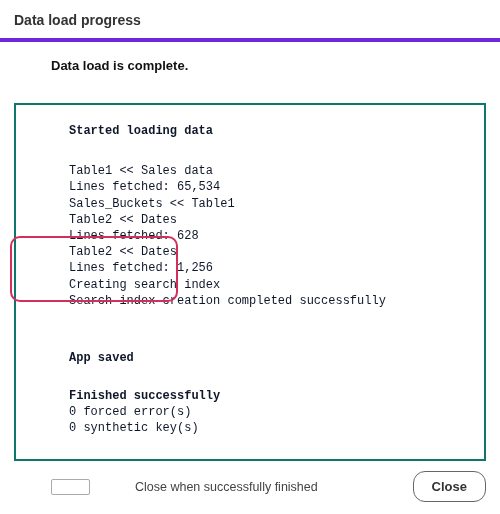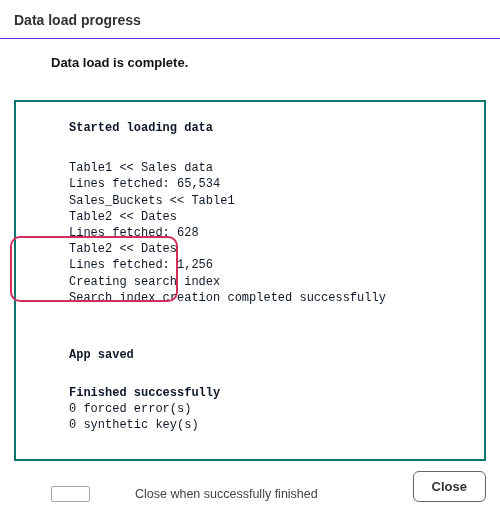--- a/index.html
+++ b/index.html
@@ -10,21 +10,21 @@
     font-family: Arial, Helvetica, sans-serif;
     font-size: 13px;
     color: #333;
     background: #fff;
     display: flex;
     flex-direction: column;
     position: relative;
   }
   .header {
     padding: 12px 14px 10px;
-    border-bottom: 1px solid #6d28d9;
+    border-bottom: 4px solid #6d28d9;
     font-weight: bold;
     color: #333;
     font-size: 14px;
   }
   .status-area {
     padding: 16px 14px 6px;
   }
   .complete-msg {
     font-weight: bold;
     color: #111;
@@ -74,42 +74,42 @@
     border-radius: 10px;
     left: 10px;
     top: 236px;
     width: 168px;
     height: 66px;
     pointer-events: none;
     background: transparent;
   }
   .footer {
     display: flex;
-    align-items: flex-end;
+    align-items: center;
     justify-content: space-between;
     padding: 10px 14px 12px;
   }
   .chk-wrap {
     display: flex;
     align-items: center;
     gap: 8px;
     font-size: 12.5px;
     color: #444;
   }
   .chk {
     width: 16px;
     height: 16px;
     border: 1px solid #aaa;
     border-radius: 2px;
     background: #fff;
     display: inline-block;
   }
   .close-btn {
     border: 1px solid #666;
-    border-radius: 6px;
+    border-radius: 12px;
     background: #fff;
     padding: 7px 18px;
     font-size: 13px;
     font-weight: bold;
     color: #333;
     cursor: pointer;
   }
 </style>
 </head>
 <body>

